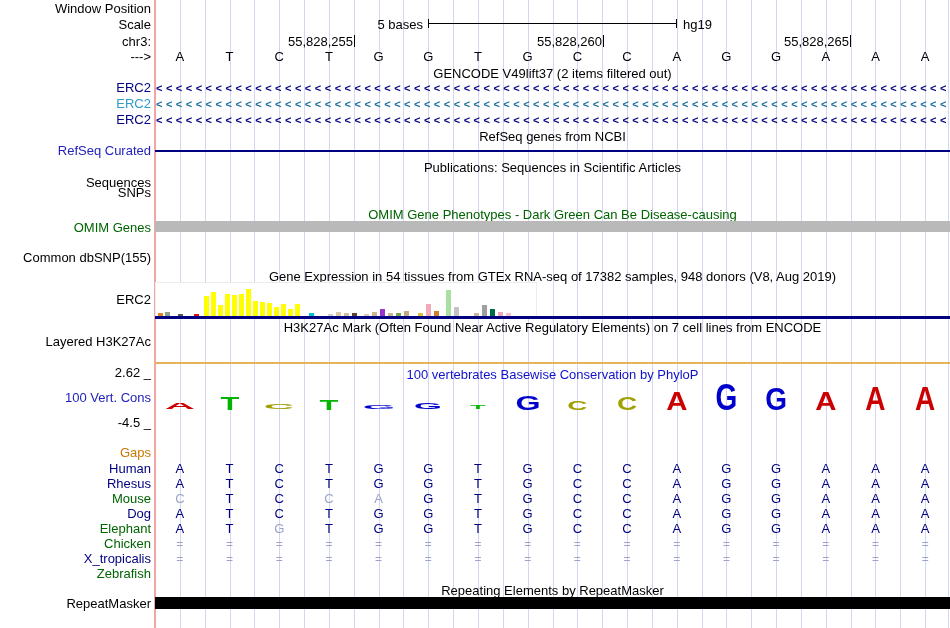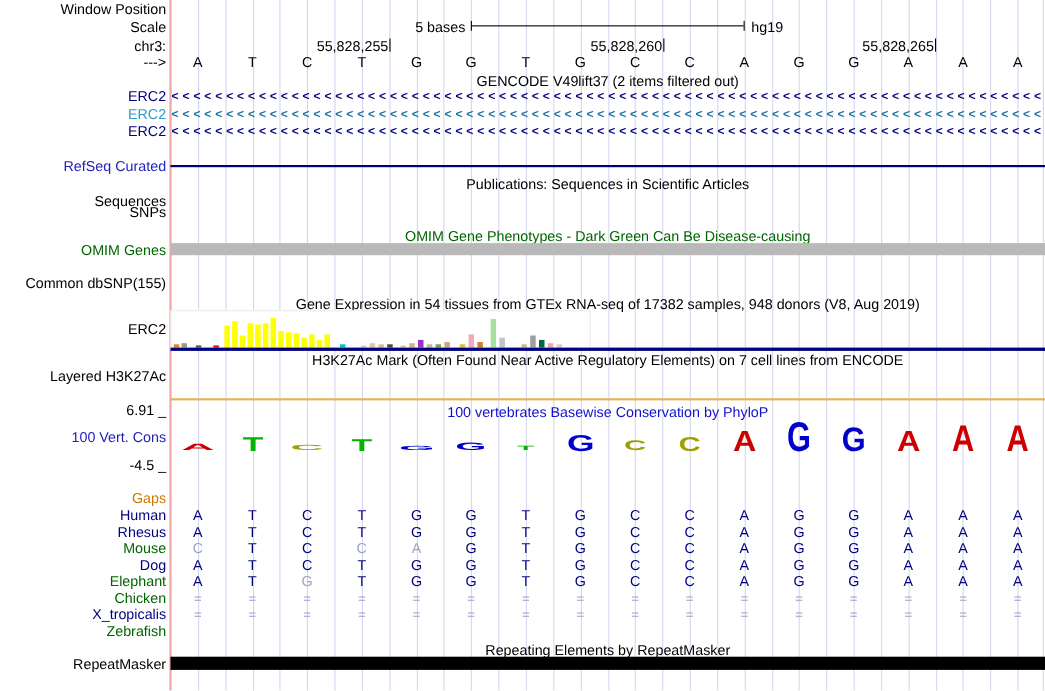--- a/index.html
+++ b/index.html
@@ -104,20 +104,21 @@
   <div class="title" style="top:67px;">GENCODE V49lift37 (2 items filtered out)</div>
   <div id="gencode-items">
       <div class="lbl" style="top: 81px; color: rgb(0, 0, 128);">ERC2</div>
       <div class="arrow-row" style="top: 81px; color: rgb(0, 0, 128);">&lt;&lt;&lt;&lt;&lt;&lt;&lt;&lt;&lt;&lt;&lt;&lt;&lt;&lt;&lt;&lt;&lt;&lt;&lt;&lt;&lt;&lt;&lt;&lt;&lt;&lt;&lt;&lt;&lt;&lt;&lt;&lt;&lt;&lt;&lt;&lt;&lt;&lt;&lt;&lt;&lt;&lt;&lt;&lt;&lt;&lt;&lt;&lt;&lt;&lt;&lt;&lt;&lt;&lt;&lt;&lt;&lt;&lt;&lt;&lt;&lt;&lt;&lt;&lt;&lt;&lt;&lt;&lt;&lt;&lt;&lt;&lt;&lt;&lt;&lt;&lt;&lt;&lt;&lt;&lt;&lt;&lt;&lt;&lt;&lt;&lt;&lt;&lt;&lt;&lt;&lt;&lt;&lt;&lt;&lt;&lt;&lt;&lt;&lt;&lt;&lt;&lt;&lt;&lt;&lt;&lt;&lt;&lt;&lt;&lt;</div>
       <div class="lbl" style="top: 97px; color: rgb(46, 155, 201);">ERC2</div>
       <div class="arrow-row" style="top: 97px; color: rgb(27, 111, 160);">&lt;&lt;&lt;&lt;&lt;&lt;&lt;&lt;&lt;&lt;&lt;&lt;&lt;&lt;&lt;&lt;&lt;&lt;&lt;&lt;&lt;&lt;&lt;&lt;&lt;&lt;&lt;&lt;&lt;&lt;&lt;&lt;&lt;&lt;&lt;&lt;&lt;&lt;&lt;&lt;&lt;&lt;&lt;&lt;&lt;&lt;&lt;&lt;&lt;&lt;&lt;&lt;&lt;&lt;&lt;&lt;&lt;&lt;&lt;&lt;&lt;&lt;&lt;&lt;&lt;&lt;&lt;&lt;&lt;&lt;&lt;&lt;&lt;&lt;&lt;&lt;&lt;&lt;&lt;&lt;&lt;&lt;&lt;&lt;&lt;&lt;&lt;&lt;&lt;&lt;&lt;&lt;&lt;&lt;&lt;&lt;&lt;&lt;&lt;&lt;&lt;&lt;&lt;&lt;&lt;&lt;&lt;&lt;&lt;&lt;</div>
       <div class="lbl" style="top: 113px; color: rgb(0, 0, 128);">ERC2</div>
       <div class="arrow-row" style="top: 113px; color: rgb(0, 0, 128);">&lt;&lt;&lt;&lt;&lt;&lt;&lt;&lt;&lt;&lt;&lt;&lt;&lt;&lt;&lt;&lt;&lt;&lt;&lt;&lt;&lt;&lt;&lt;&lt;&lt;&lt;&lt;&lt;&lt;&lt;&lt;&lt;&lt;&lt;&lt;&lt;&lt;&lt;&lt;&lt;&lt;&lt;&lt;&lt;&lt;&lt;&lt;&lt;&lt;&lt;&lt;&lt;&lt;&lt;&lt;&lt;&lt;&lt;&lt;&lt;&lt;&lt;&lt;&lt;&lt;&lt;&lt;&lt;&lt;&lt;&lt;&lt;&lt;&lt;&lt;&lt;&lt;&lt;&lt;&lt;&lt;&lt;&lt;&lt;&lt;&lt;&lt;&lt;&lt;&lt;&lt;&lt;&lt;&lt;&lt;&lt;&lt;&lt;&lt;&lt;&lt;&lt;&lt;&lt;&lt;&lt;&lt;&lt;&lt;&lt;</div>
     </div>
 
+  <div class="title" style="top:130px;">RefSeq genes from NCBI</div>
   <div class="lbl" style="top: 144px; color: rgb(34, 34, 187);" id="refseq-label">RefSeq Curated</div>
   <div class="hline" id="refseq-line" style="top: 150px; height: 2px; background: rgb(0, 0, 128);"></div>
 
   <div class="title" style="top:161px;">Publications: Sequences in Scientific Articles</div>
   <div class="lbl" style="top:176px;">Sequences</div>
   <div class="lbl" style="top:186px;">SNPs</div>
 
   <div class="title" style="top: 208px; color: rgb(0, 100, 0);" id="omim-title">OMIM Gene Phenotypes - Dark Green Can Be Disease-causing</div>
   <div class="lbl" style="top: 221px; color: rgb(0, 100, 0);" id="omim-label">OMIM Genes</div>
   <div class="hline" id="omim-bar" style="top: 221px; height: 11px; background: rgb(185, 185, 185);"></div>
@@ -167,21 +168,21 @@
       <div class="gtex-bar" style="left: 342px; width: 5px; height: 4px; background: rgb(235, 169, 180);"></div>
       <div class="gtex-bar" style="left: 350px; width: 5px; height: 3px; background: rgb(239, 195, 203);"></div>
     </div>
   <div class="hline" id="gtex-baseline" style="top: 316px; height: 3px; background: rgb(0, 0, 128);"></div>
 
   <div class="title" style="top:321px;">H3K27Ac Mark (Often Found Near Active Regulatory Elements) on 7 cell lines from ENCODE</div>
   <div class="lbl" style="top:335px;">Layered H3K27Ac</div>
   <div class="hline" id="h3k27ac-line" style="top: 362px; height: 2px; background: rgb(230, 179, 90);"></div>
 
   <div class="title" style="top: 368px; color: rgb(17, 17, 204);" id="phylop-title">100 vertebrates Basewise Conservation by PhyloP</div>
-  <div class="lbl" style="top:366px;">6.91 _</div>
+  <div class="lbl" style="top:366px;">2.62 _</div>
   <div class="lbl" style="top: 391px; color: rgb(34, 34, 187);" id="cons-label">100 Vert. Cons</div>
   <div class="lbl" style="top:416px;">-4.5 _</div>
   <div id="logo">
       <div class="logo-letter" style="left: 164.844px; top: 387px; color: rgb(204, 0, 0); transform: scale(1.5, 0.3); transform-origin: 50% 79%;">A</div>
       <div class="logo-letter" style="left: 214.531px; top: 387px; color: rgb(0, 180, 0); transform: scale(1.1, 0.65); transform-origin: 50% 79%;">T</div>
       <div class="logo-letter" style="left: 264.219px; top: 387px; color: rgb(160, 160, 0); transform: scale(1.5, 0.25); transform-origin: 50% 79%;">C</div>
       <div class="logo-letter" style="left: 313.906px; top: 387px; color: rgb(0, 180, 0); transform: scale(1.1, 0.55); transform-origin: 50% 79%;">T</div>
       <div class="logo-letter" style="left: 363.594px; top: 387px; color: rgb(0, 0, 204); transform: scale(1.5, 0.2); transform-origin: 50% 79%;">G</div>
       <div class="logo-letter" style="left: 413.281px; top: 387px; color: rgb(0, 0, 204); transform: scale(1.3, 0.35); transform-origin: 50% 79%;">G</div>
       <div class="logo-letter" style="left: 462.969px; top: 387px; color: rgb(0, 180, 0); transform: scale(0.9, 0.2); transform-origin: 50% 79%;">T</div>

